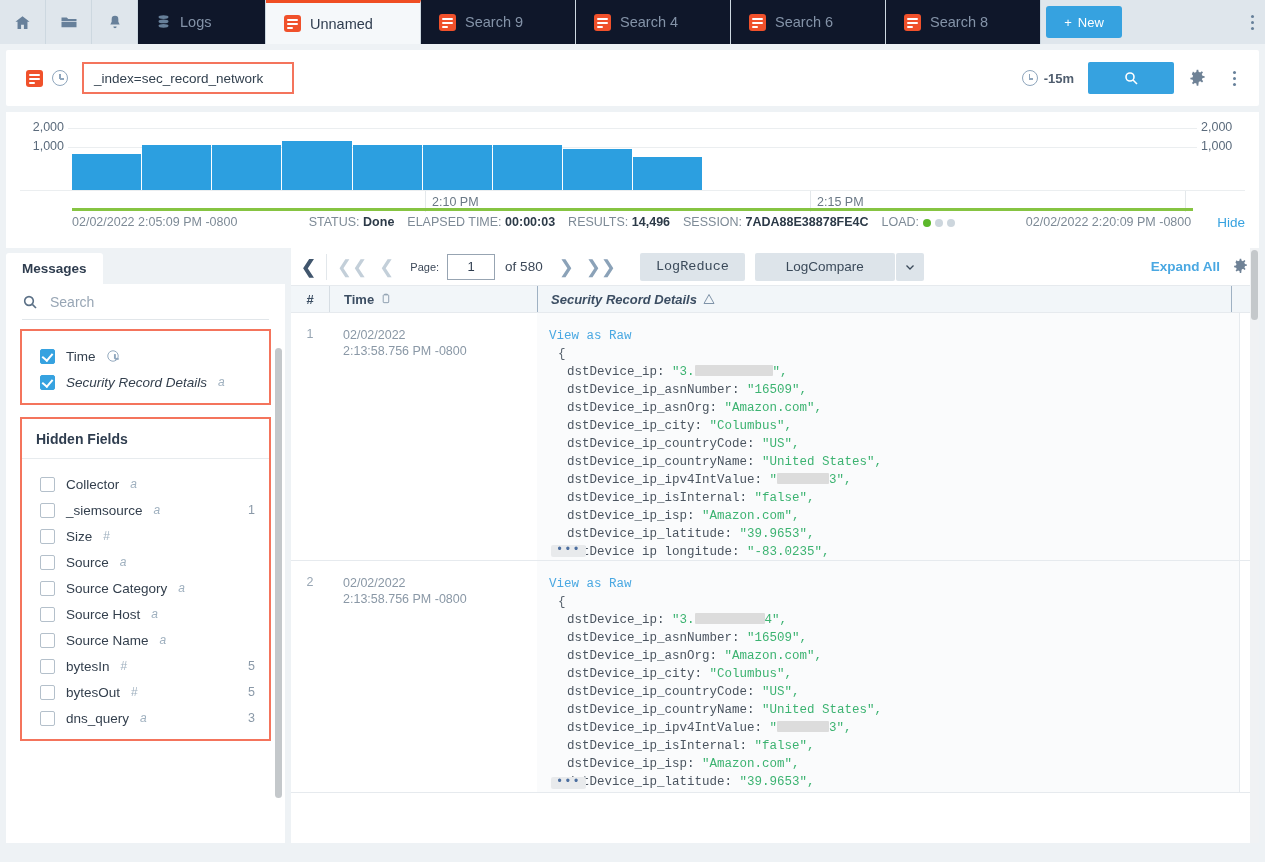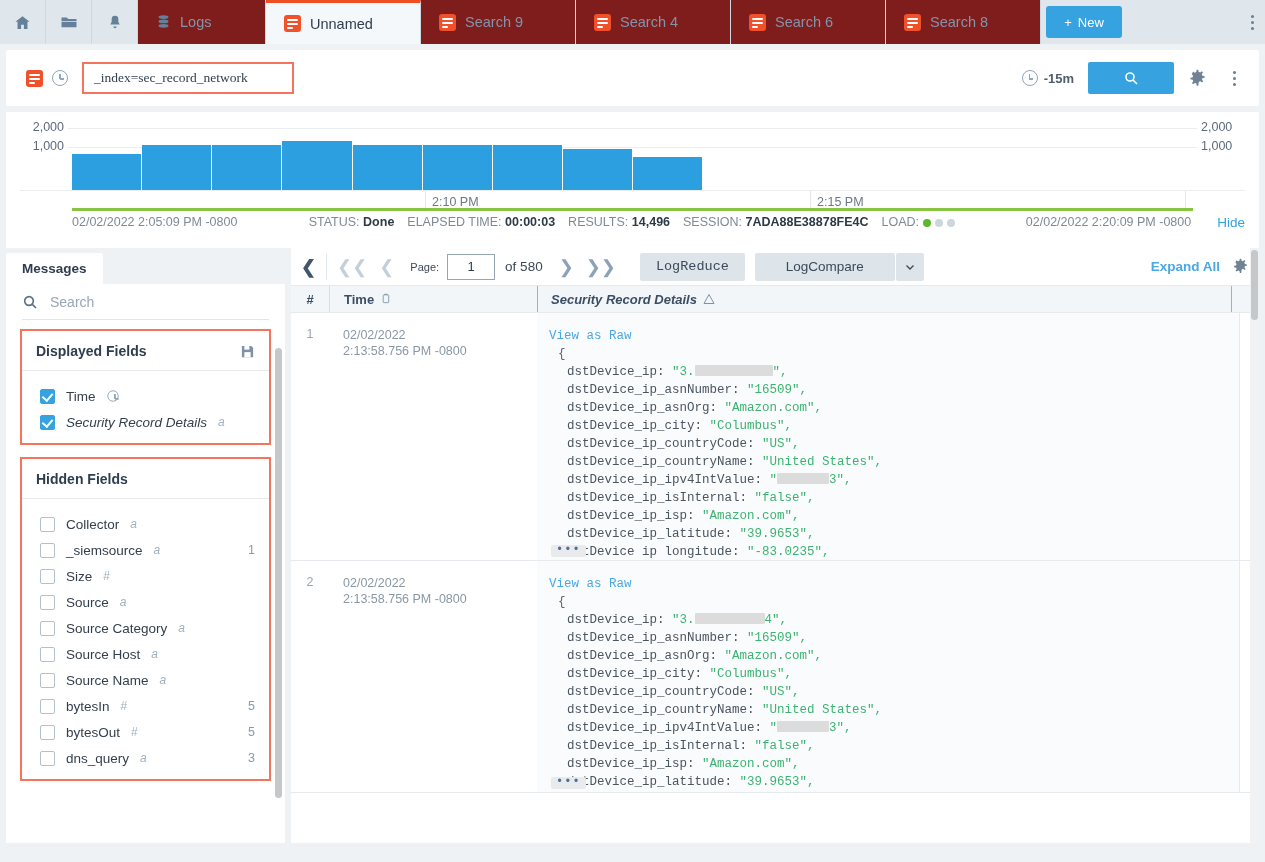--- a/index.html
+++ b/index.html
@@ -29,21 +29,21 @@
   }
   .navbtn svg { fill: #67809a; }
   .tab {
     display: flex; align-items: center; gap: 9px;
     padding: 0 18px;
     min-width: 155px;
     border-right: 1px solid #cdd8e0;
     color: #8493a8;
     font-size: 14.5px;
     cursor: pointer;
-    background: #7f1d1d;
+    background: #0f172a;
   }
   .tab.logs { min-width: 128px; }
   .tab.active {
     background: #f5f8fa;
     color: #2f3d4f;
     border-top: 3px solid #f04e23;
     margin-top: 0;
     font-weight: normal;
     position: relative;
     z-index: 2;
@@ -105,21 +105,21 @@
   }
   .clock-ico::after {
     content:""; position:absolute; left: 6.5px; top: 7px; width: 4px; height: 1.6px;
     background: #8fa6bd;
   }
   .queryfield {
     margin-left: 14px;
     border: 2px solid #f4745c;
     background: #fff;
     padding: 6px 10px;
-    font-family: Liberation Serif, serif;
+    font-family: Liberation Sans, sans-serif;
     font-size: 13.5px;
     color: #33414f;
     width: 212px;
     height: 32px;
     display: flex; align-items: center;
     outline: none;
   }
   .sb-right { margin-left: auto; display: flex; align-items: center; gap: 14px; }
   .timerange {
     display: flex; align-items: center; gap: 6px;
@@ -512,30 +512,20 @@
 
     <div class="sb-search">
       <svg width="16" height="16" viewBox="0 0 24 24" style="fill:none;stroke:#5b7086;stroke-width:2.4">
         <circle cx="10.5" cy="10.5" r="6.5"></circle>
           <line x1="15.5" y1="15.5" x2="21" y2="21"></line>
       </svg>
       <span class="ph">Search</span>
     </div>
 
     <div class="fieldbox">
-      <div class="fieldbox-hdr">
-        <span>Displayed Fields</span>
-        <span class="save">
-          <svg width="15" height="15" viewBox="0 0 24 24" style="fill:#7f91a4">
-            <path d="M3 3h15l3 3v15H3z"></path>
-              <rect x="7" y="3" width="8" height="6" fill="#fff"></rect>
-              <rect x="7" y="13" width="10" height="8" fill="#fff"></rect>
-          </svg>
-        </span>
-      </div>
       <div class="fieldlist" id="displayed-list">
           <div class="fieldrow">
             <span class="cb on"></span>
             <span class="fname">Time</span>
             <span class="clock-ico" style="width: 12px; height: 12px; border-width: 1.3px; transform: scale(0.95);"></span>
             <span class="fcount"></span>
           </div>
           <div class="fieldrow">
             <span class="cb on"></span>
             <span class="fname ital">Security Record Details</span>

